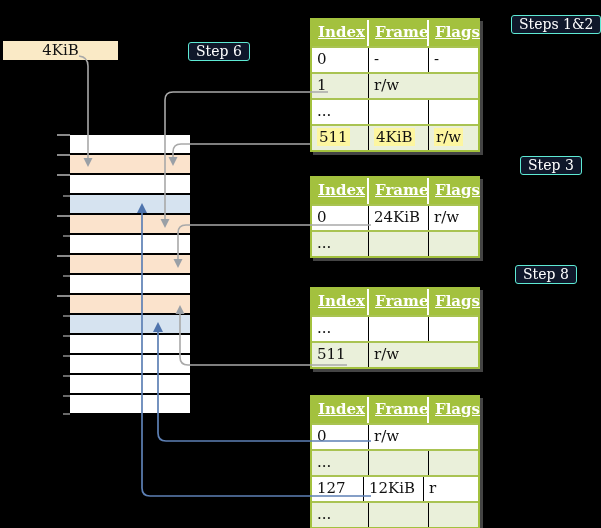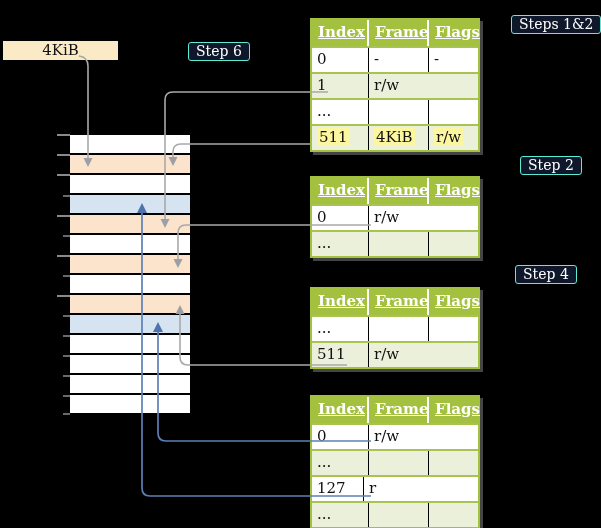--- a/index.html
+++ b/index.html
@@ -56,22 +56,22 @@
 </style>
 </head>
 <body>
 
 <div class="abs" id="box-4kib">
   <span>4KiB</span>
 </div>
 
 <div class="abs badge" id="badge-step0">Step 6</div>
 <div class="abs badge" id="badge-steps12">Steps 1&amp;2</div>
-<div class="abs badge" id="badge-step3">Step 2</div>
-<div class="abs badge" id="badge-step4">Step 4</div>
+<div class="abs badge" id="badge-step3">Step 3</div>
+<div class="abs badge" id="badge-step4">Step 8</div>
 
 <div class="abs" id="memory">
     <div class="mrow" style="top: 0px; background: rgb(255, 255, 255);"></div>
     <div class="mrow" style="top: 20px; background: rgb(251, 227, 204);"></div>
     <div class="mrow" style="top: 40px; background: rgb(255, 255, 255);"></div>
     <div class="mrow" style="top: 60px; background: rgb(214, 227, 240);"></div>
     <div class="mrow" style="top: 80px; background: rgb(251, 227, 204);"></div>
     <div class="mrow" style="top: 100px; background: rgb(255, 255, 255);"></div>
     <div class="mrow" style="top: 120px; background: rgb(251, 227, 204);"></div>
     <div class="mrow" style="top: 140px; background: rgb(255, 255, 255);"></div>
@@ -127,20 +127,21 @@
     </div>
   </div>
 <div class="ptable" id="ptable-1" style="top:176px;">
     <div class="thead">
       <div class="hcell" style="width: 57px;">Index</div>
       <div class="hcell" style="width: 60px;">Frame</div>
       <div class="hcell" style="width: 49px;">Flags</div>
     </div>
     <div class="trow">
       <div class="cell" style="width: 57px;">0</div>
+      <div class="cell" style="width: 60px;">24KiB</div>
       <div class="cell" style="width: 49px;">r/w</div>
     </div>
     <div class="trow shaded">
       <div class="cell" style="width: 57px;">...</div>
       <div class="cell" style="width: 60px;"></div>
       <div class="cell" style="width: 49px;"></div>
     </div>
   </div>
 <div class="ptable" id="ptable-2" style="top:287px;">
     <div class="thead">
@@ -168,20 +169,21 @@
       <div class="cell" style="width: 57px;">0</div>
       <div class="cell" style="width: 49px;">r/w</div>
     </div>
     <div class="trow shaded">
       <div class="cell" style="width: 57px;">...</div>
       <div class="cell" style="width: 60px;"></div>
       <div class="cell" style="width: 49px;"></div>
     </div>
     <div class="trow">
       <div class="cell" style="width: 52px;">127</div>
+      <div class="cell" style="width: 60px;">12KiB</div>
       <div class="cell" style="width: 49px;">r</div>
     </div>
     <div class="trow shaded">
       <div class="cell" style="width: 57px;">...</div>
       <div class="cell" style="width: 60px;"></div>
       <div class="cell" style="width: 49px;"></div>
     </div>
   </div>
 
 <svg width="601" height="528" viewBox="0 0 601 528">

